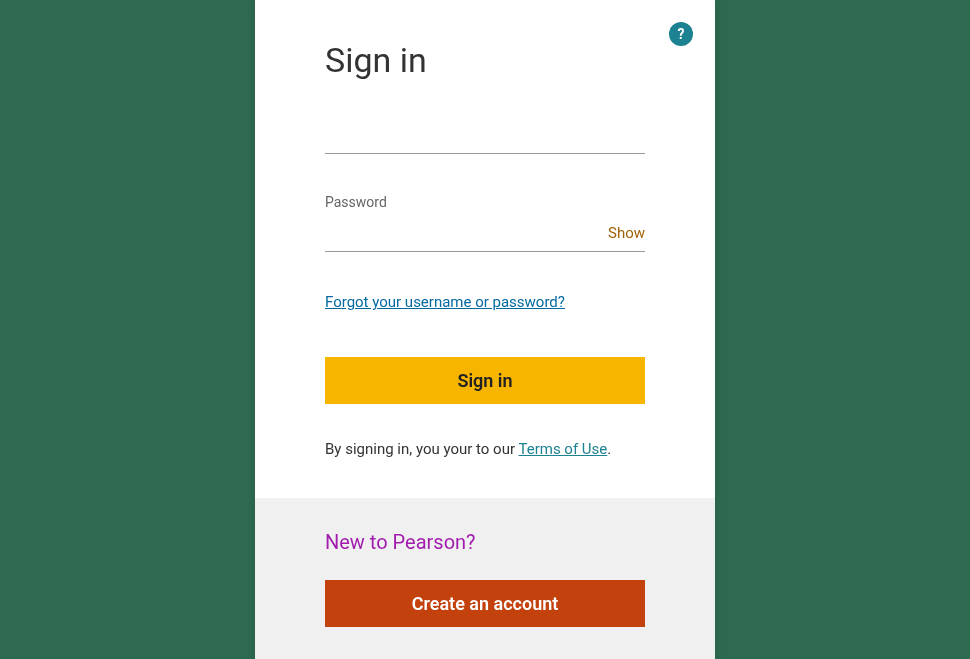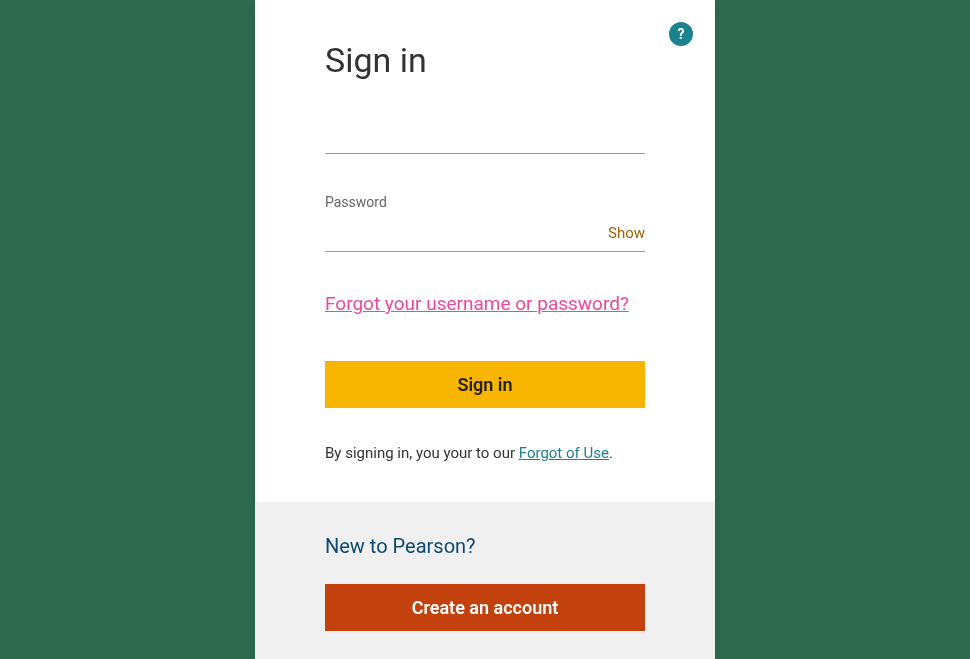--- a/index.html
+++ b/index.html
@@ -74,22 +74,22 @@
       right: 0;
       top: 8px;
       background: none;
       border: none;
       color: #a16207;
       font-size: 15px;
       cursor: pointer;
     }
     .forgot-link {
       display: inline-block;
-      color: #ec4899;
-      font-size: 19px;
+      color: #0369a1;
+      font-size: 15px;
       text-decoration: underline;
       margin-bottom: 46px;
       cursor: pointer;
     }
     .sign-in-btn {
       width: 100%;
       background: #f7b500;
       border: none;
       padding: 13px;
       font-size: 18px;
@@ -107,21 +107,21 @@
       text-decoration: underline;
       cursor: pointer;
     }
     .card-footer {
       background: #f0f0f0;
       padding: 32px 70px 40px 70px;
     }
     .footer-heading {
       font-size: 20px;
       font-weight: 400;
-      color: #0c4a6e;
+      color: #a21caf;
       margin-bottom: 26px;
     }
     .create-btn {
       width: 100%;
       background: #c2410c;
       border: none;
       padding: 13px;
       font-size: 18px;
       font-weight: 600;
       color: #ffffff;
@@ -148,21 +148,21 @@
         <input class="text-input" type="password" value="" style="">
         <button class="show-btn">Show</button>
       </div>
     </div>
 
     <a class="forgot-link">Forgot your username or password?</a>
 
     <button class="sign-in-btn">Sign in</button>
 
     <p class="terms-text">
-      <span>By signing in, you your to our </span><a class="terms-link">Forgot of Use</a><span>.</span>
+      <span>By signing in, you your to our </span><a class="terms-link">Terms of Use</a><span>.</span>
     </p>
   </div>
 
   <div class="card-footer">
     <h2 class="footer-heading">New to Pearson?</h2>
     <button class="create-btn">Create an account</button>
   </div>
 </div>
 
 </body></html>

